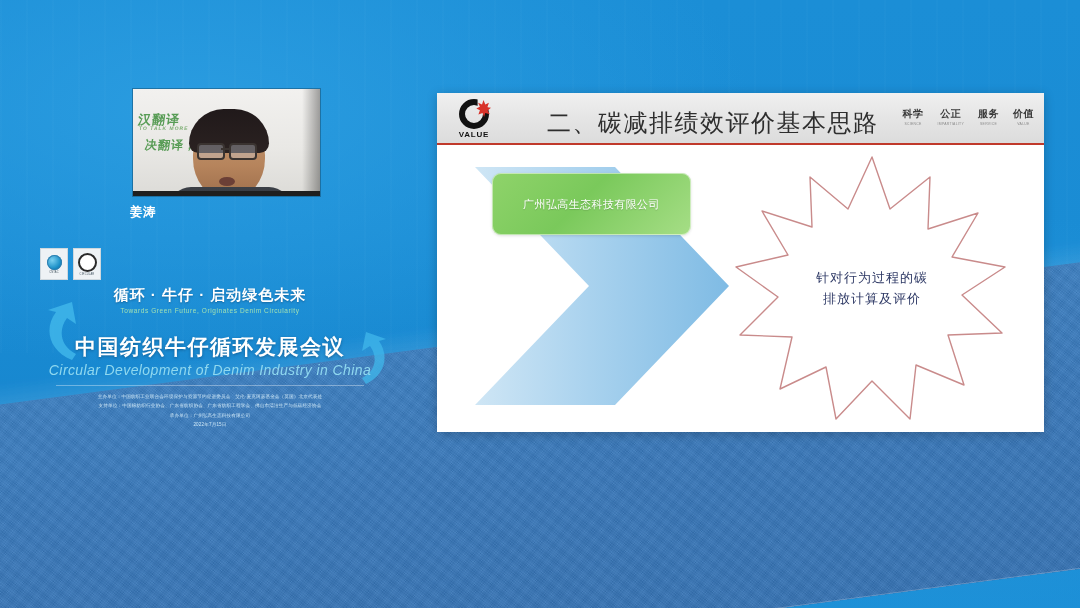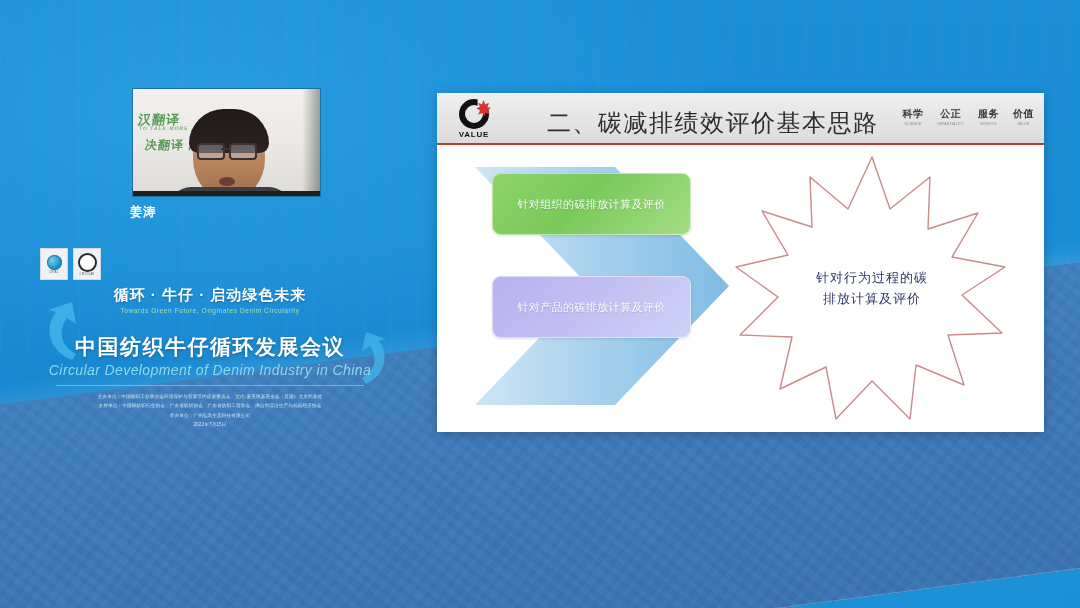--- a/index.html
+++ b/index.html
@@ -284,22 +284,21 @@
           <linearGradient id="gchev" x1="0" y1="0" x2="1" y2="0">
             <stop offset="0%" stop-color="#cfe6f5"></stop>
             <stop offset="45%" stop-color="#a9d2ee"></stop>
             <stop offset="100%" stop-color="#7fbbe4"></stop>
           </linearGradient>
         </defs>
         <path d="M28 14 L168 14 L282 133 L168 252 L28 252 L142 133 Z" fill="url(#gchev)"></path>
       </svg>
     </div>
 
-    <div class="sbox sbox-green">针对组织的碳排放计算及评价</div>
-    <div class="sbox sbox-purple">针对产品的碳排放计算及评价</div>
+    <div class="sbox sbox-green">广州弘高生态科技有限公司</div>
 
     <div class="burst">
       <svg viewBox="0 0 284 275">
         <polygon points="142,6 160,58 200,26 198,78 248,62 222,106 275,116 232,144 272,182 218,184 234,234 186,214 180,268 142,230 106,268 96,216 50,238 62,186 10,184 48,146 6,116 58,104 32,60 82,76 80,26 118,58" fill="none" stroke="#c98b8b" stroke-width="1.4" stroke-linejoin="round"></polygon>
       </svg>
       <div class="burst-txt">
         <div>针对行为过程的碳</div>
         <div>排放计算及评价</div>
       </div>
     </div>

